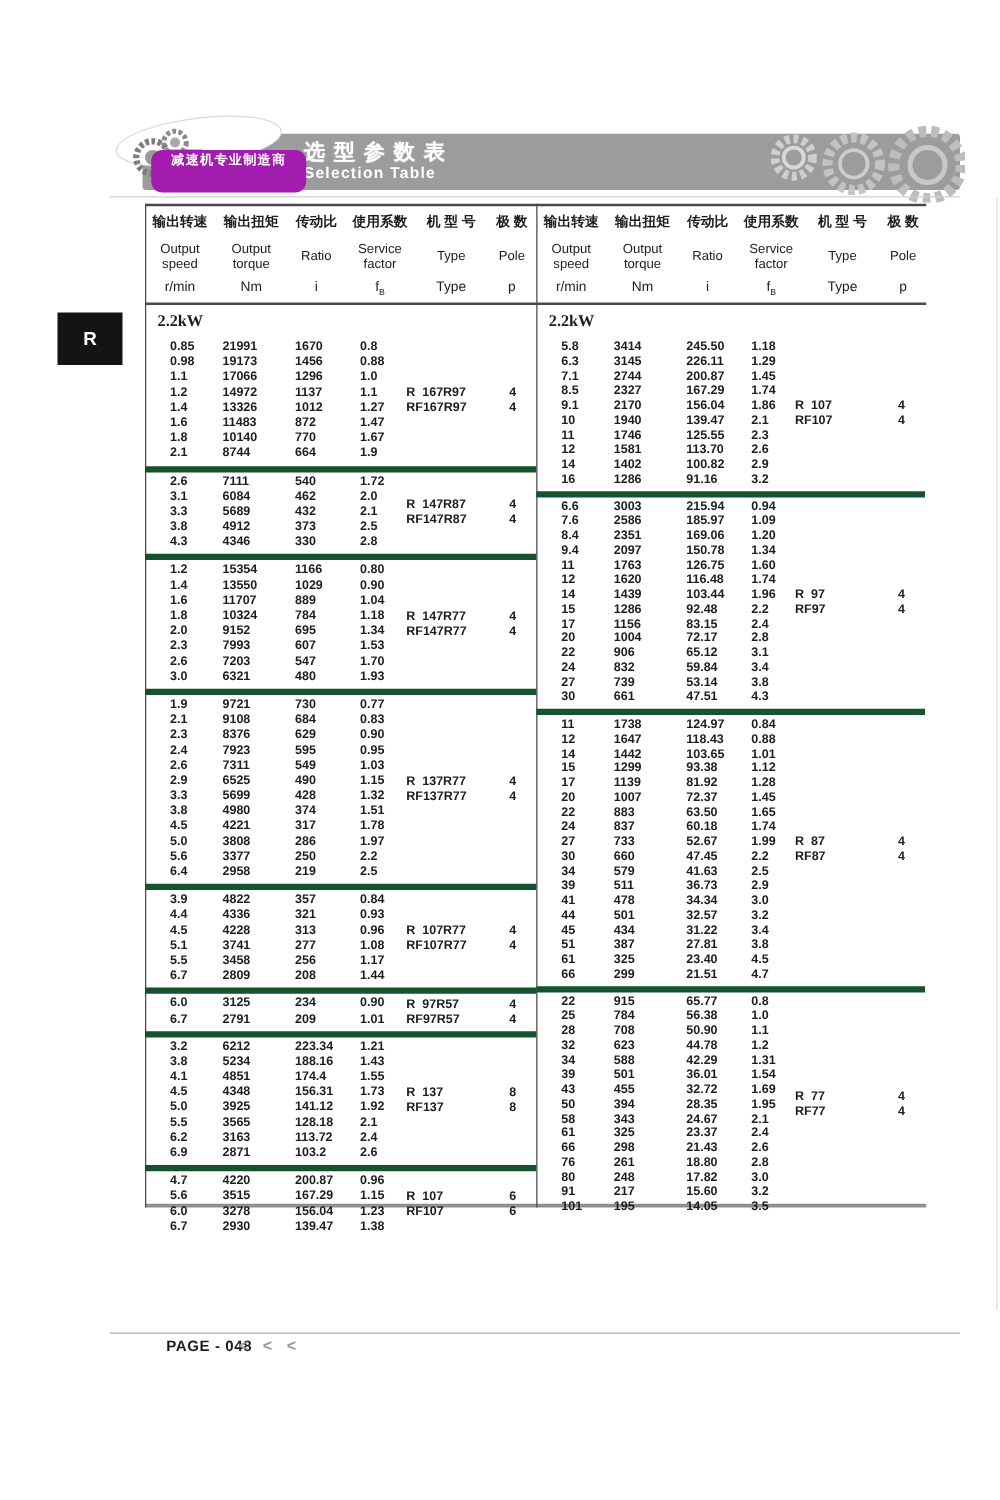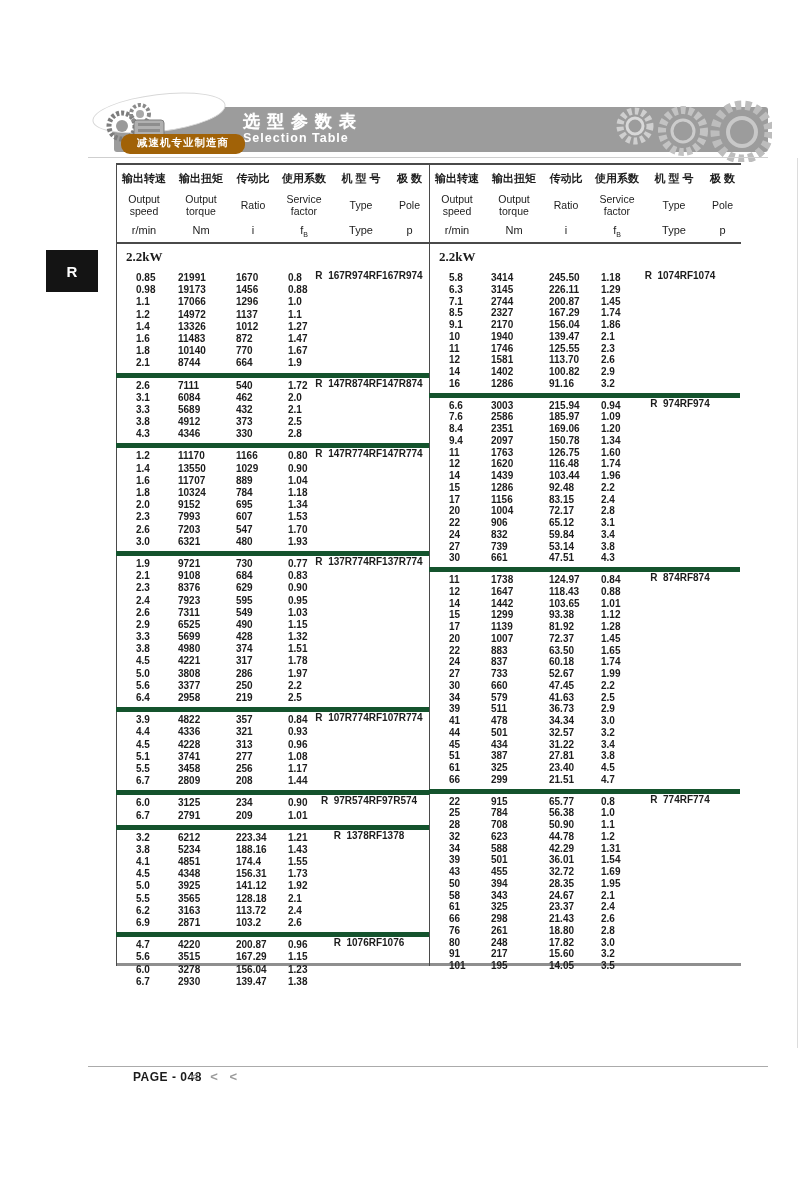--- a/index.html
+++ b/index.html
@@ -9,21 +9,21 @@
   
   .banner{position:absolute;left:86px;top:107px;width:654px;height:45px;
           background:#9c9c9c;border-radius:3px;}
   .banner-title{position:absolute;left:129px;top:3px;font-size:17px;font-weight:bold;
                 color:#ffffff;letter-spacing:7px;white-space:nowrap;
                 text-shadow:0 0 1px #e8e8e8;}
   .banner-sub{position:absolute;left:129px;top:24px;font-size:12.5px;font-weight:bold;
               color:#ffffff;letter-spacing:1px;white-space:nowrap;}
   .swoosh{position:absolute;left:-22px;top:-13px;width:132px;height:36px;background:#ffffff;
           border:1px solid #d8d8d8;border-radius:50%;transform:rotate(-7deg);}
-  .badge{position:absolute;left:7px;bottom:-2px;width:124px;height:20px;background:#a16207;
+  .badge{position:absolute;left:7px;bottom:-2px;width:124px;height:34px;background:#a21caf;
          border-radius:9px;color:#ffffff;font-size:10.5px;font-weight:bold;line-height:17px;
          text-align:center;letter-spacing:1px;white-space:nowrap;}
   .gears-right{position:absolute;right:-4px;top:-7px;}
   .motor{position:absolute;left:-14px;top:-11px;}
   .under-banner-rule{position:absolute;left:60px;top:157px;width:680px;height:1px;background:#cfcfcf;}
 
   
   .side-tab{position:absolute;left:18px;top:250px;width:52px;height:42px;background:#141414;
             color:#ffffff;font-size:15px;font-weight:bold;display:flex;align-items:center;
             justify-content:center;}
@@ -56,21 +56,21 @@
   .section-title{font-family:"Liberation Serif",serif;font-weight:bold;font-size:13px;
                  margin:3px 0 3px 10px;height:20px;line-height:20px;}
   .block{position:relative;padding:2px 0 3px 0;}
   .block + .block{border-top:5px solid #14532d;}
   .row{padding-left:20px;white-space:nowrap;}
   #left-col .row{height:12.2px;line-height:12.2px;font-size:10px;font-weight:bold;}
   #right-col .row{height:11.75px;line-height:11.75px;font-size:10px;font-weight:bold;}
   .row span{display:inline-block;}
   .c1{width:42px;}.c2{width:58px;}.c3{width:52px;}.c4{width:34px;}
   .type-col{position:absolute;top:0;bottom:0;right:16px;width:88px;display:flex;
-            flex-direction:row;justify-content:center;}
+            flex-direction:column;justify-content:center;}
   .type-row{display:flex;justify-content:space-between;height:12px;line-height:12px;
             font-size:10px;font-weight:bold;}
   .type-text{white-space:pre;}
 
   
   #footer-rule{position:absolute;left:60px;top:1066px;width:680px;height:1px;background:#ababab;}
   .footer-page{position:absolute;left:85px;top:1070px;font-size:12px;font-weight:bold;
                letter-spacing:0.5px;padding-left:20px;}
   .footer-chevrons{position:absolute;left:163px;top:1069px;font-size:13px;font-weight:bold;
                    color:#9a9a9a;letter-spacing:4px;}
@@ -217,21 +217,21 @@
               <span class="type-text">R  147R87</span>
               <span>4</span>
             </div>
             <div class="type-row">
               <span class="type-text">RF147R87</span>
               <span>4</span>
             </div>
           </div>
         </div>
         <div class="block">
-          <div class="row"><span class="c1">1.2</span><span class="c2">11170</span><span class="c3">1166</span><span class="c4">0.80</span></div>
+          <div class="row"><span class="c1">1.2</span><span class="c2">15354</span><span class="c3">1166</span><span class="c4">0.80</span></div>
           <div class="row"><span class="c1">1.4</span><span class="c2">13550</span><span class="c3">1029</span><span class="c4">0.90</span></div>
           <div class="row"><span class="c1">1.6</span><span class="c2">11707</span><span class="c3">889</span><span class="c4">1.04</span></div>
           <div class="row"><span class="c1">1.8</span><span class="c2">10324</span><span class="c3">784</span><span class="c4">1.18</span></div>
           <div class="row"><span class="c1">2.0</span><span class="c2">9152</span><span class="c3">695</span><span class="c4">1.34</span></div>
           <div class="row"><span class="c1">2.3</span><span class="c2">7993</span><span class="c3">607</span><span class="c4">1.53</span></div>
           <div class="row"><span class="c1">2.6</span><span class="c2">7203</span><span class="c3">547</span><span class="c4">1.70</span></div>
           <div class="row"><span class="c1">3.0</span><span class="c2">6321</span><span class="c3">480</span><span class="c4">1.93</span></div>
           <div class="type-col">
             <div class="type-row">
               <span class="type-text">R  147R77</span>

